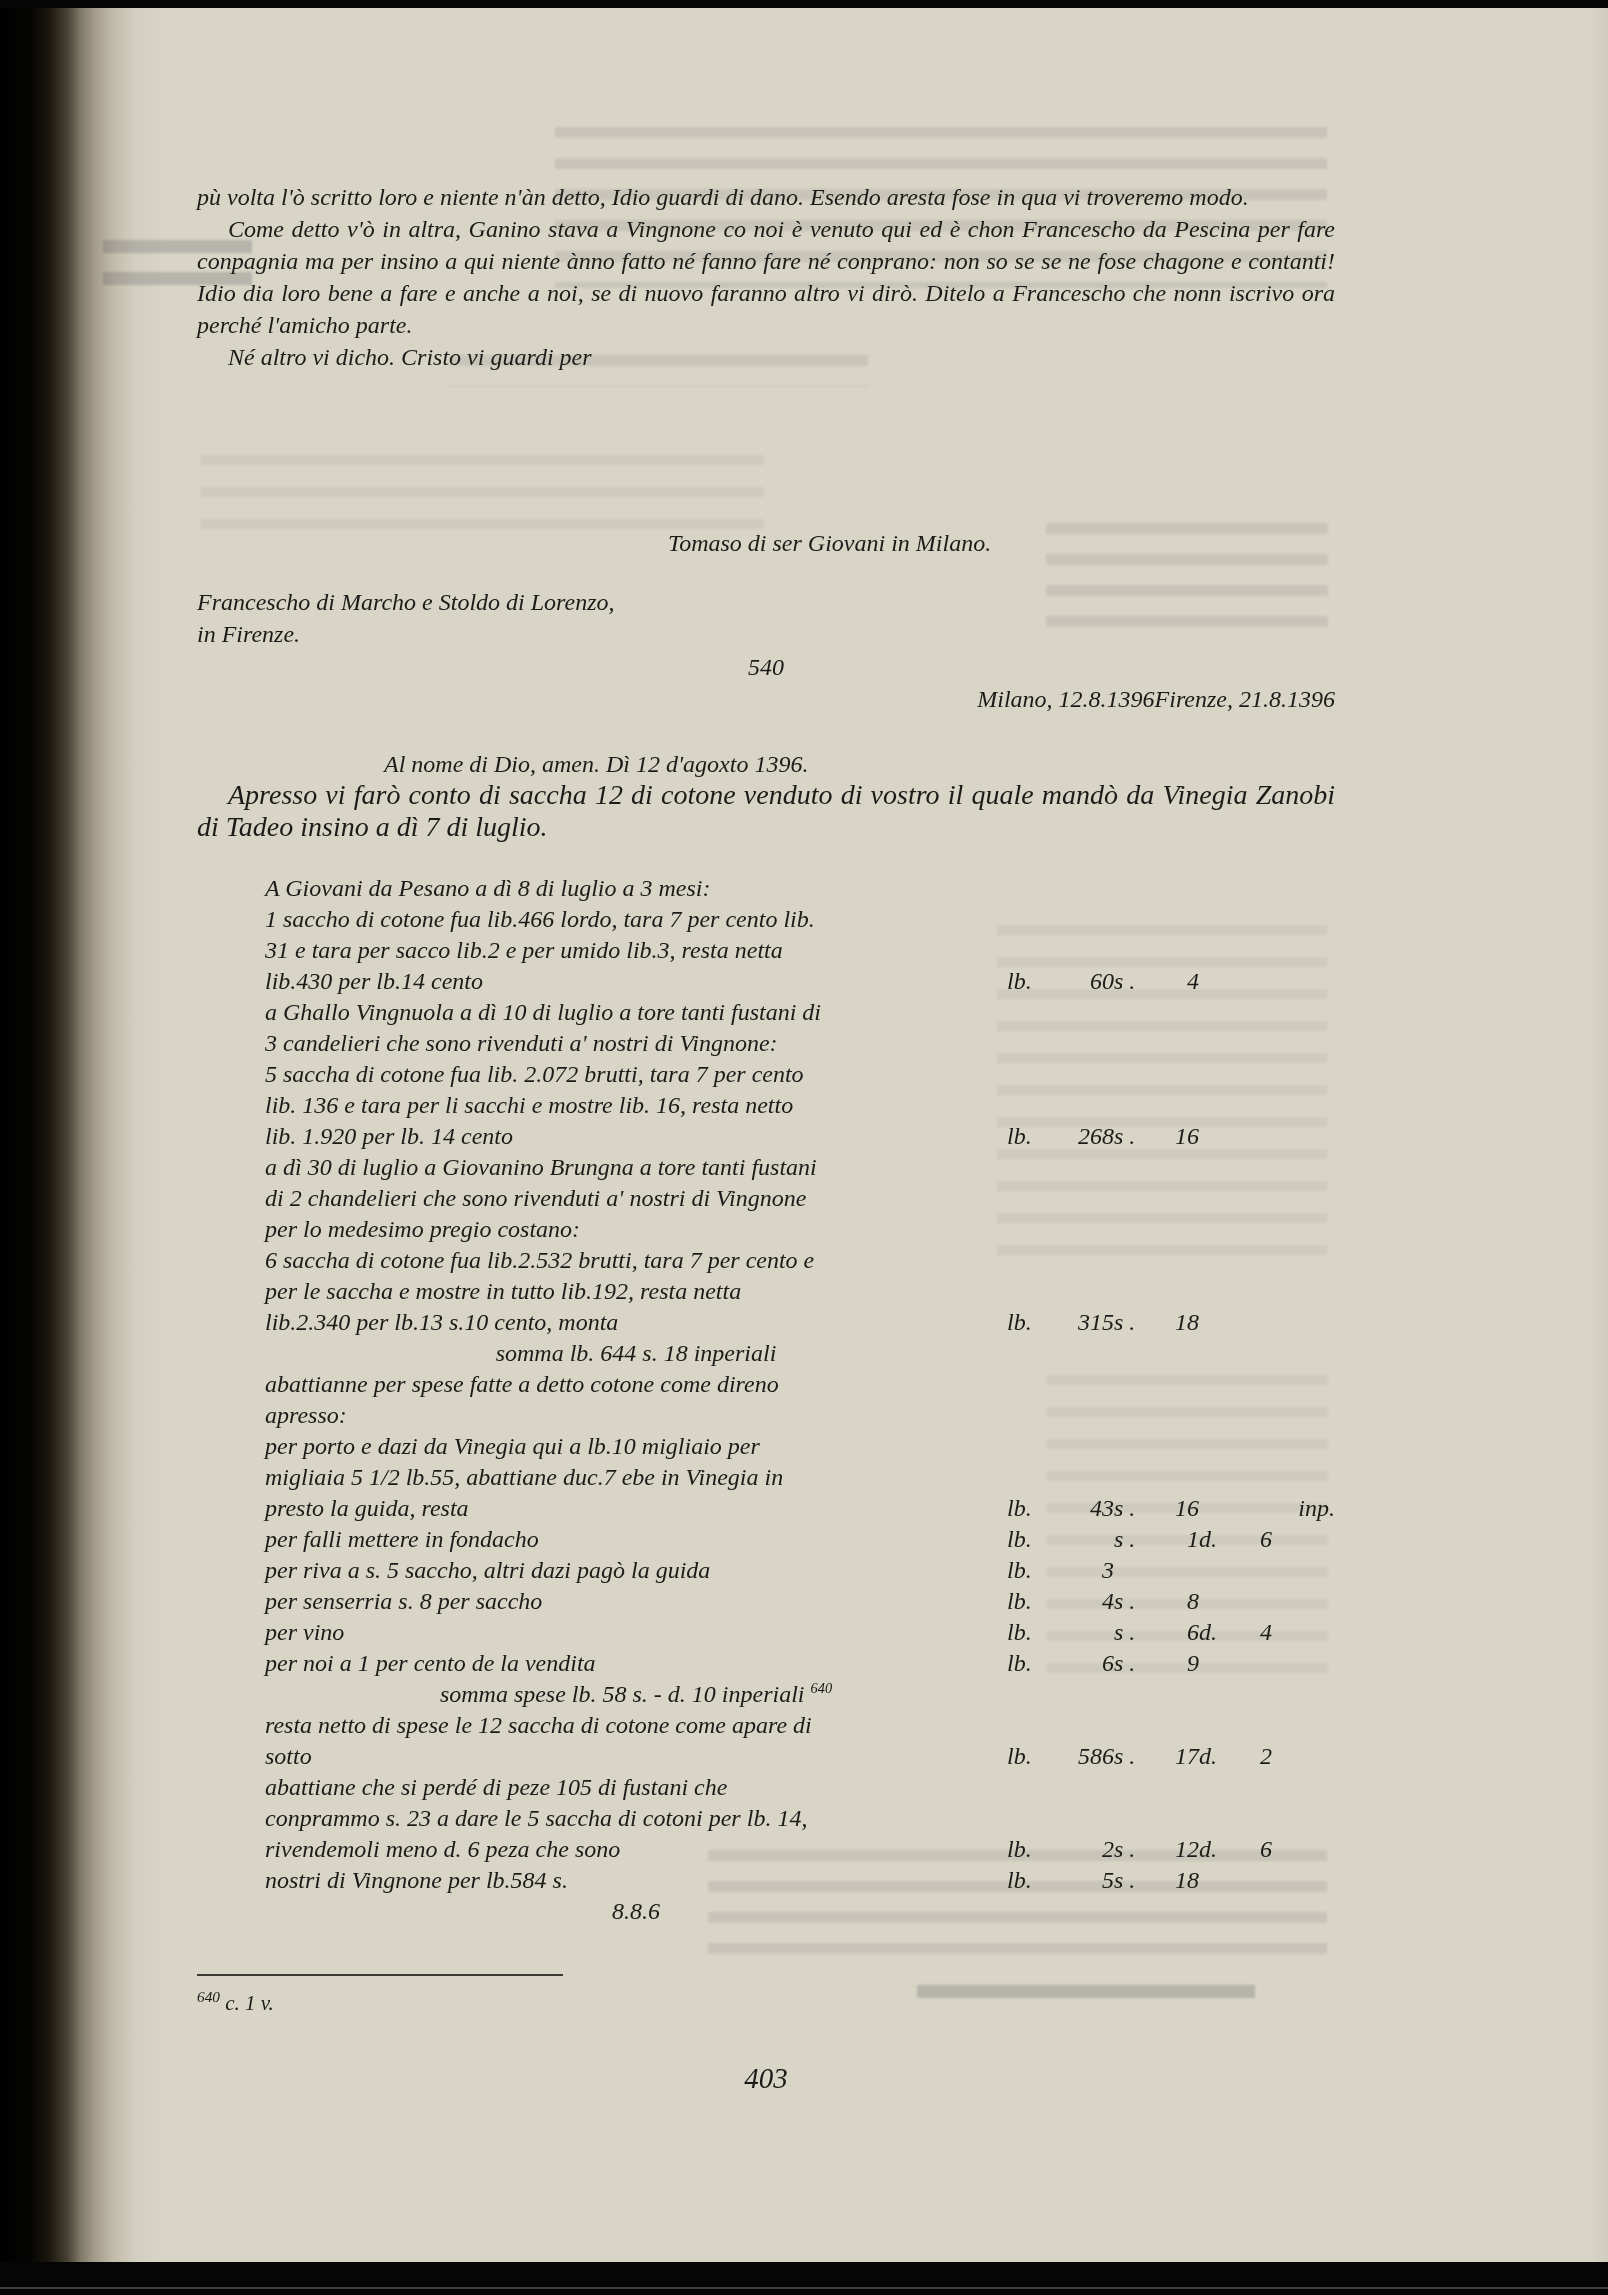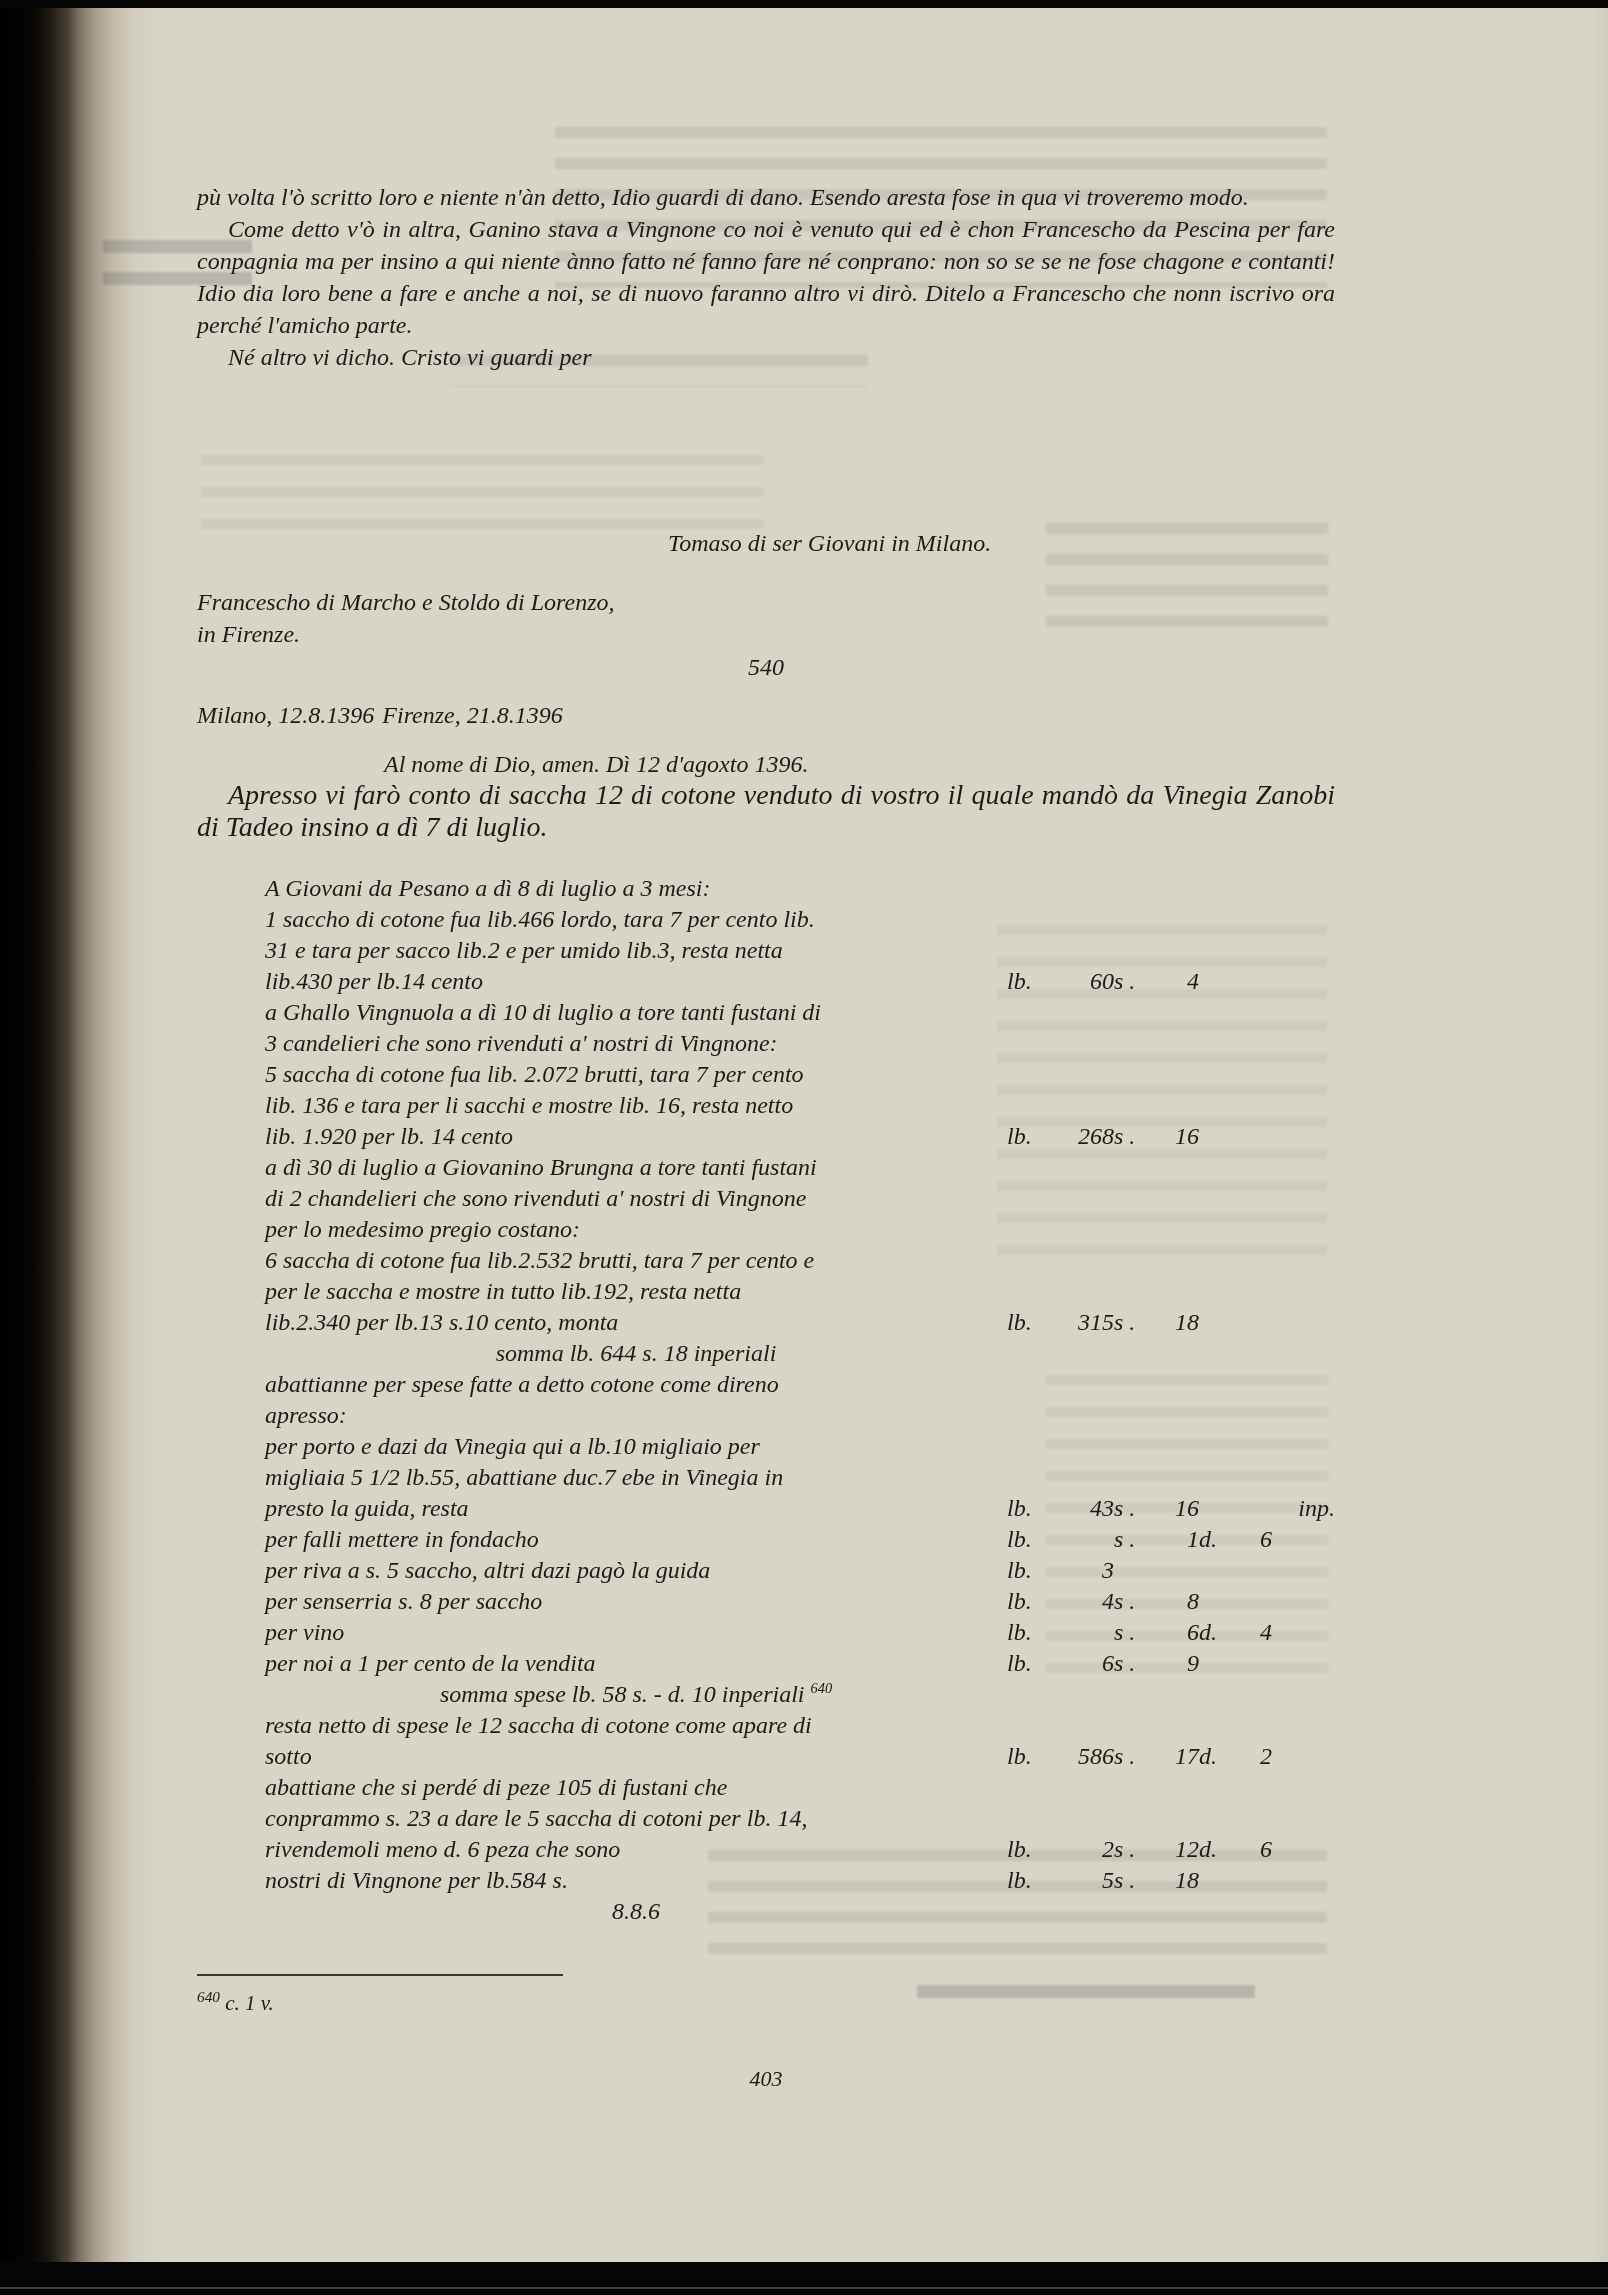--- a/index.html
+++ b/index.html
@@ -52,23 +52,23 @@
   }
   .addressee {
     position:absolute; left:197px; top:578px; width:1138px;
     font-size:24px; line-height:32px;
   }
   .docnum {
     position:absolute; left:197px; top:643px; width:1138px;
     font-size:24px; line-height:32px; text-align:center;
   }
   .dateline {
-    position:absolute; left:197px; top:691px; width:1138px;
+    position:absolute; left:197px; top:675px; width:1138px;
     font-size:24px; line-height:32px;
-    display:flex; justify-content:flex-start;gap:8px;
+    display:flex; justify-content:flex-end;
   }
   .salutation {
     position:absolute; left:384px; top:740px;
     font-size:24px; line-height:32px; white-space:nowrap;
   }
   .intro {
     position:absolute; left:197px; top:771px; width:1138px;
     font-size:28px; line-height:32px; text-align:justify; text-indent:31px;
   }
   
@@ -87,21 +87,21 @@
   .acct-row .cw.suf { text-align:right; }
   .acct-row.center { display:block; width:742px; text-align:center; }
   .fnsup { font-size:0.60em; vertical-align:super; line-height:0; }
   
   .footnote-block { position:absolute; left:197px; top:1966px; }
   .fnrule { width:366px; height:1.6px; background:#3a3833; }
   .fntext { margin-top:14.5px; font-size:21px; line-height:26px; }
   .fntext sup { font-size:15.3px; vertical-align:super; line-height:0; }
   .pagenum {
     position:absolute; left:197px; top:2056px; width:1138px;
-    text-align:center; font-size:22px; line-height:29px;
+    text-align:center; font-size:29px; line-height:29px;
   }
 </style>
 </head>
 <body>
 
 <div class="page">
 
   <div class="ghost" style="left:555px;  top:119px;  width:772px; height:161px;"></div>
   <div class="ghost dark" style="left:103px;  top:232px;  width:149px; height:53px;"></div>
   <div class="ghost" style="left:450px;  top:347px;  width:418px; height:32px;"></div>

